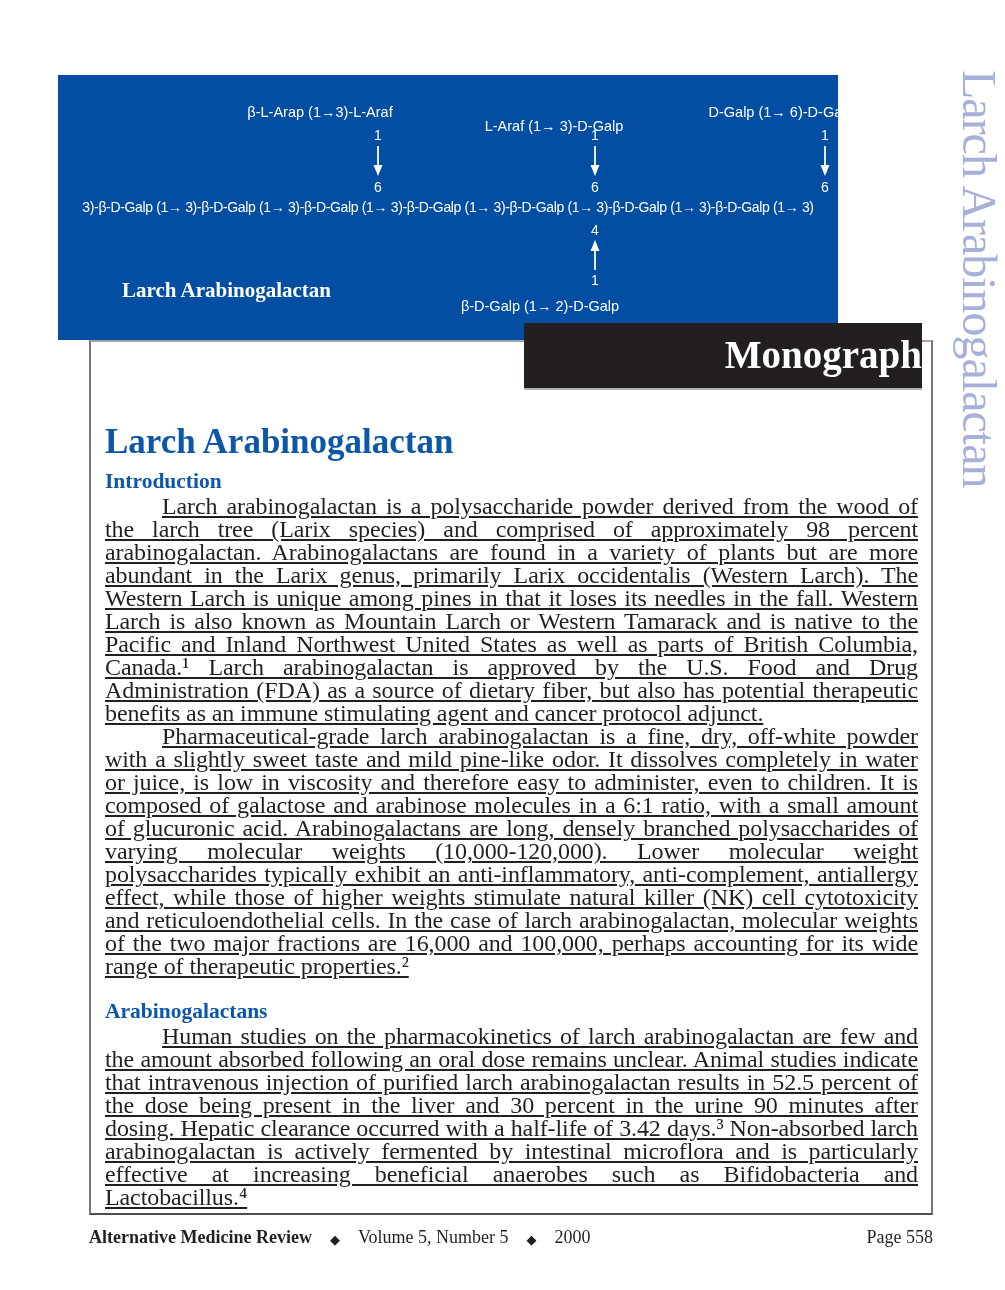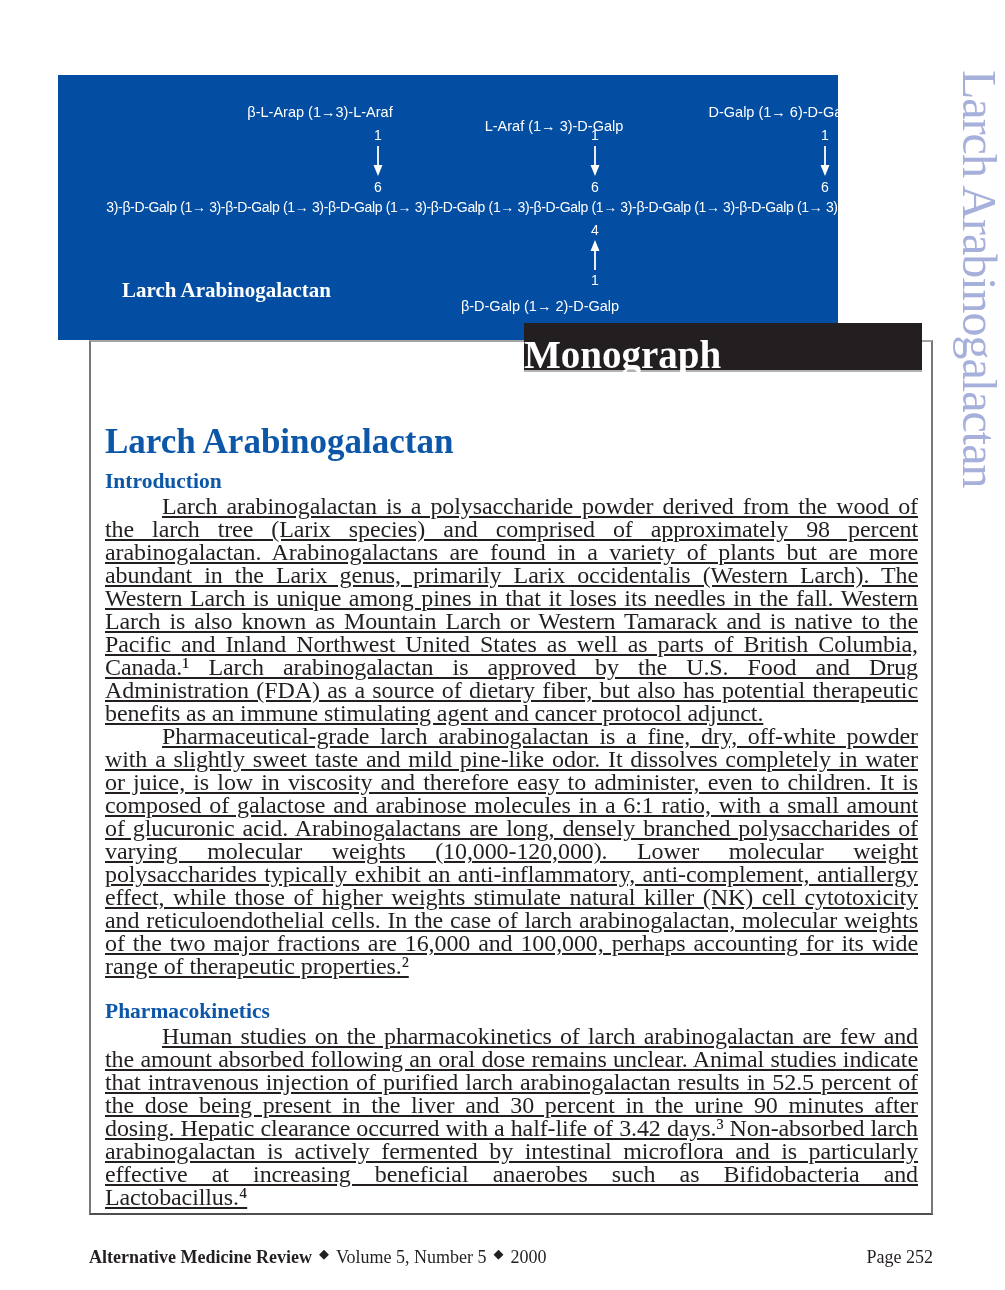--- a/index.html
+++ b/index.html
@@ -7,55 +7,55 @@
         font-family:"Liberation Serif",serif;color:#231f20;}
 
   
   .diagram-box{position:absolute;left:58px;top:75px;width:780px;height:265px;background:#034ea2;}
   .diagram-box .chem{position:absolute;color:#ffffff;font-family:"Liberation Sans",sans-serif;
                      font-size:14.5px;white-space:nowrap;transform:translateX(-50%);}
   .diagram-box .num{position:absolute;color:#ffffff;font-family:"Liberation Sans",sans-serif;
                     font-size:14px;transform:translateX(-50%);}
   .diagram-box .varrow{position:absolute;transform:translateX(-50%);}
   .main-chain{position:absolute;left:0;top:124px;width:100%;text-align:center;color:#ffffff;
-              font-family:"Liberation Sans",sans-serif;font-size:14px;letter-spacing:-0.35px;white-space:nowrap;padding-left:24px;}
+              font-family:"Liberation Sans",sans-serif;font-size:14px;letter-spacing:-0.35px;white-space:nowrap;}
   .diagram-caption{position:absolute;left:64px;top:203px;color:#ffffff;
                    font-family:"Liberation Serif",serif;font-weight:bold;font-size:21px;white-space:nowrap;}
 
   
   .side-title{position:absolute;right:2px;top:70px;writing-mode:vertical-rl;text-orientation:mixed;
               font-family:"Liberation Serif",serif;font-size:48px;letter-spacing:-1px;line-height:1;
               color:#a6b0da;white-space:nowrap;}
 
   
   .frame{position:absolute;left:89px;top:340px;width:844px;height:875px;box-sizing:border-box;
          border-top:2px solid #a3a4a7;border-left:2px solid #76777a;border-right:2px solid #76777a;
          border-bottom:2px solid #4d4e50;}
 
   
-  .banner{position:absolute;left:524px;top:323px;width:398px;height:47px;background:#231f20;
+  .banner{position:absolute;left:524px;top:323px;width:398px;height:65px;background:#231f20;
           color:#ffffff;font-family:"Liberation Serif",serif;font-weight:bold;font-size:39px;
-          text-align:left;line-height:63px;box-shadow:0 2px 0 #b3b3b3;}
+          text-align:right;line-height:63px;box-shadow:0 2px 0 #b3b3b3;}
 
   
   .article{position:absolute;left:105px;top:420px;width:813px;}
   .article h1{margin:0;font-size:35px;line-height:44px;font-weight:bold;color:#0d57a8;
               font-family:"Liberation Serif",serif;}
   .article h2{margin:0;font-size:21.5px;line-height:27px;font-weight:bold;color:#0d57a8;
               font-family:"Liberation Serif",serif;}
   .article .h-intro{margin-top:4px;}
   .article .h-desc{margin-top:22px;}
   .article .h-pharm{margin-top:20px;}
   .article p{margin:0;font-size:24px;line-height:23px;text-align:justify;text-indent:57px;
              letter-spacing:-0.1px;text-decoration:underline;}
 
   
   .footer-row{position:absolute;left:89px;top:1227px;width:844px;display:flex;
               justify-content:space-between;align-items:baseline;font-size:18px;}
-  .footer-left{display:flex;align-items:flex-start;gap:7px;margin-top:20px;}
+  .footer-left{display:flex;align-items:flex-end;gap:18px;}
   .journal-name{font-weight:bold;}
   .diamond{font-family:"DejaVu Sans",sans-serif;font-size:13px;position:relative;top:-1px;}
   .copyright{position:absolute;left:0;top:1255px;width:100%;text-align:center;font-size:19.5px;
              letter-spacing:-0.2px;}
 </style>
 </head>
 <body>
 
 <div class="page">
 
@@ -113,29 +113,29 @@
   <div class="banner">Monograph</div>
 
   <div class="article">
     <h1>Larch Arabinogalactan</h1>
 
     <h2 class="h-intro">Introduction</h2>
     <p>Larch arabinogalactan is a polysaccharide powder derived from the wood of the larch tree (Larix species) and comprised of approximately 98 percent arabinogalactan. Arabinogalactans are found in a variety of plants but are more abundant in the Larix genus, primarily Larix occidentalis (Western Larch). The Western Larch is unique among pines in that it loses its needles in the fall. Western Larch is also known as Mountain Larch or Western Tamarack and is native to the Pacific and Inland Northwest United States as well as parts of British Columbia, Canada.¹ Larch arabinogalactan is approved by the U.S. Food and Drug Administration (FDA) as a source of dietary fiber, but also has potential therapeutic benefits as an immune stimulating agent and cancer protocol adjunct.</p>
 
     <p>Pharmaceutical-grade larch arabinogalactan is a fine, dry, off-white powder with a slightly sweet taste and mild pine-like odor. It dissolves completely in water or juice, is low in viscosity and therefore easy to administer, even to children. It is composed of galactose and arabinose molecules in a 6:1 ratio, with a small amount of glucuronic acid. Arabinogalactans are long, densely branched polysaccharides of varying molecular weights (10,000-120,000). Lower molecular weight polysaccharides typically exhibit an anti-inflammatory, anti-complement, antiallergy effect, while those of higher weights stimulate natural killer (NK) cell cytotoxicity and reticuloendothelial cells. In the case of larch arabinogalactan, molecular weights of the two major fractions are 16,000 and 100,000, perhaps accounting for its wide range of therapeutic properties.²</p>
 
-    <h2 class="h-pharm">Pharmacokinetics</h2>
+    <h2 class="h-pharm">Arabinogalactans</h2>
     <p>Human studies on the pharmacokinetics of larch arabinogalactan are few and the amount absorbed following an oral dose remains unclear. Animal studies indicate that intravenous injection of purified larch arabinogalactan results in 52.5 percent of the dose being present in the liver and 30 percent in the urine 90 minutes after dosing. Hepatic clearance occurred with a half-life of 3.42 days.³ Non-absorbed larch arabinogalactan is actively fermented by intestinal microflora and is particularly effective at increasing beneficial anaerobes such as Bifidobacteria and Lactobacillus.⁴</p>
   </div>
 
   <div class="footer-row">
     <span class="footer-left">
       <span class="journal-name">Alternative Medicine Review</span>
       <span class="diamond">◆</span>
       <span>Volume 5, Number 5</span>
       <span class="diamond">◆</span>
       <span>2000</span>
     </span>
-    <span>Page 252</span>
+    <span>Page 558</span>
   </div>
 
 
 </div>
 
 </body></html>

